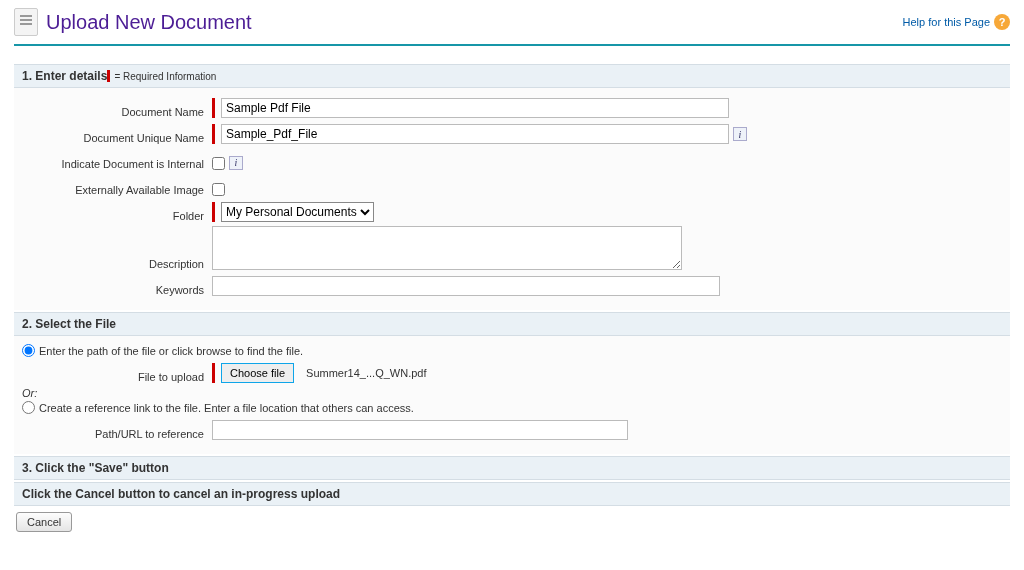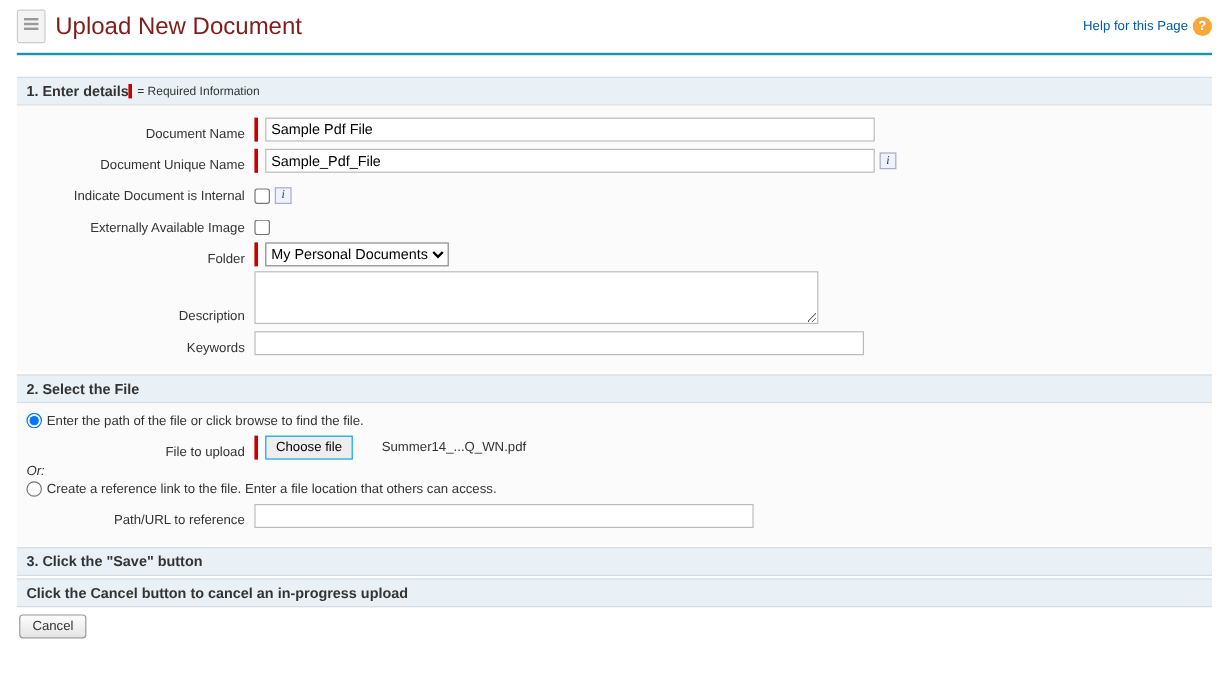--- a/index.html
+++ b/index.html
@@ -37,21 +37,21 @@
     left: 5px;
     top: 6px;
     width: 12px;
     height: 2px;
     background: #999;
     box-shadow: 0 4px 0 #999, 0 8px 0 #999;
   }
   .page-title {
     font-size: 20px;
     font-weight: normal;
-    color: #7f1d1d;
+    color: #4c1d95;
     margin: 0;
   }
   .help-link {
     color: #015ba7;
     font-size: 11px;
     text-decoration: none;
     display: flex;
     align-items: center;
     gap: 4px;
   }
@@ -185,21 +185,21 @@
     border: 1px solid #0ea5e9;
     background: #eee;
     font-size: 11px;
     padding: 2px 8px;
     height: 20px;
     cursor: pointer;
   }
   .filename {
     font-size: 11px;
     color: #333;
-    margin-left: 20px;
+    margin-left: 8px;
   }
   .or-text {
     font-style: italic;
     margin: 2px 0 2px 0;
     font-size: 11px;
   }
   .btn {
     border: 1px solid #999;
     background: linear-gradient(#fdfdfd, #e5e5e5);
     padding: 3px 10px;

